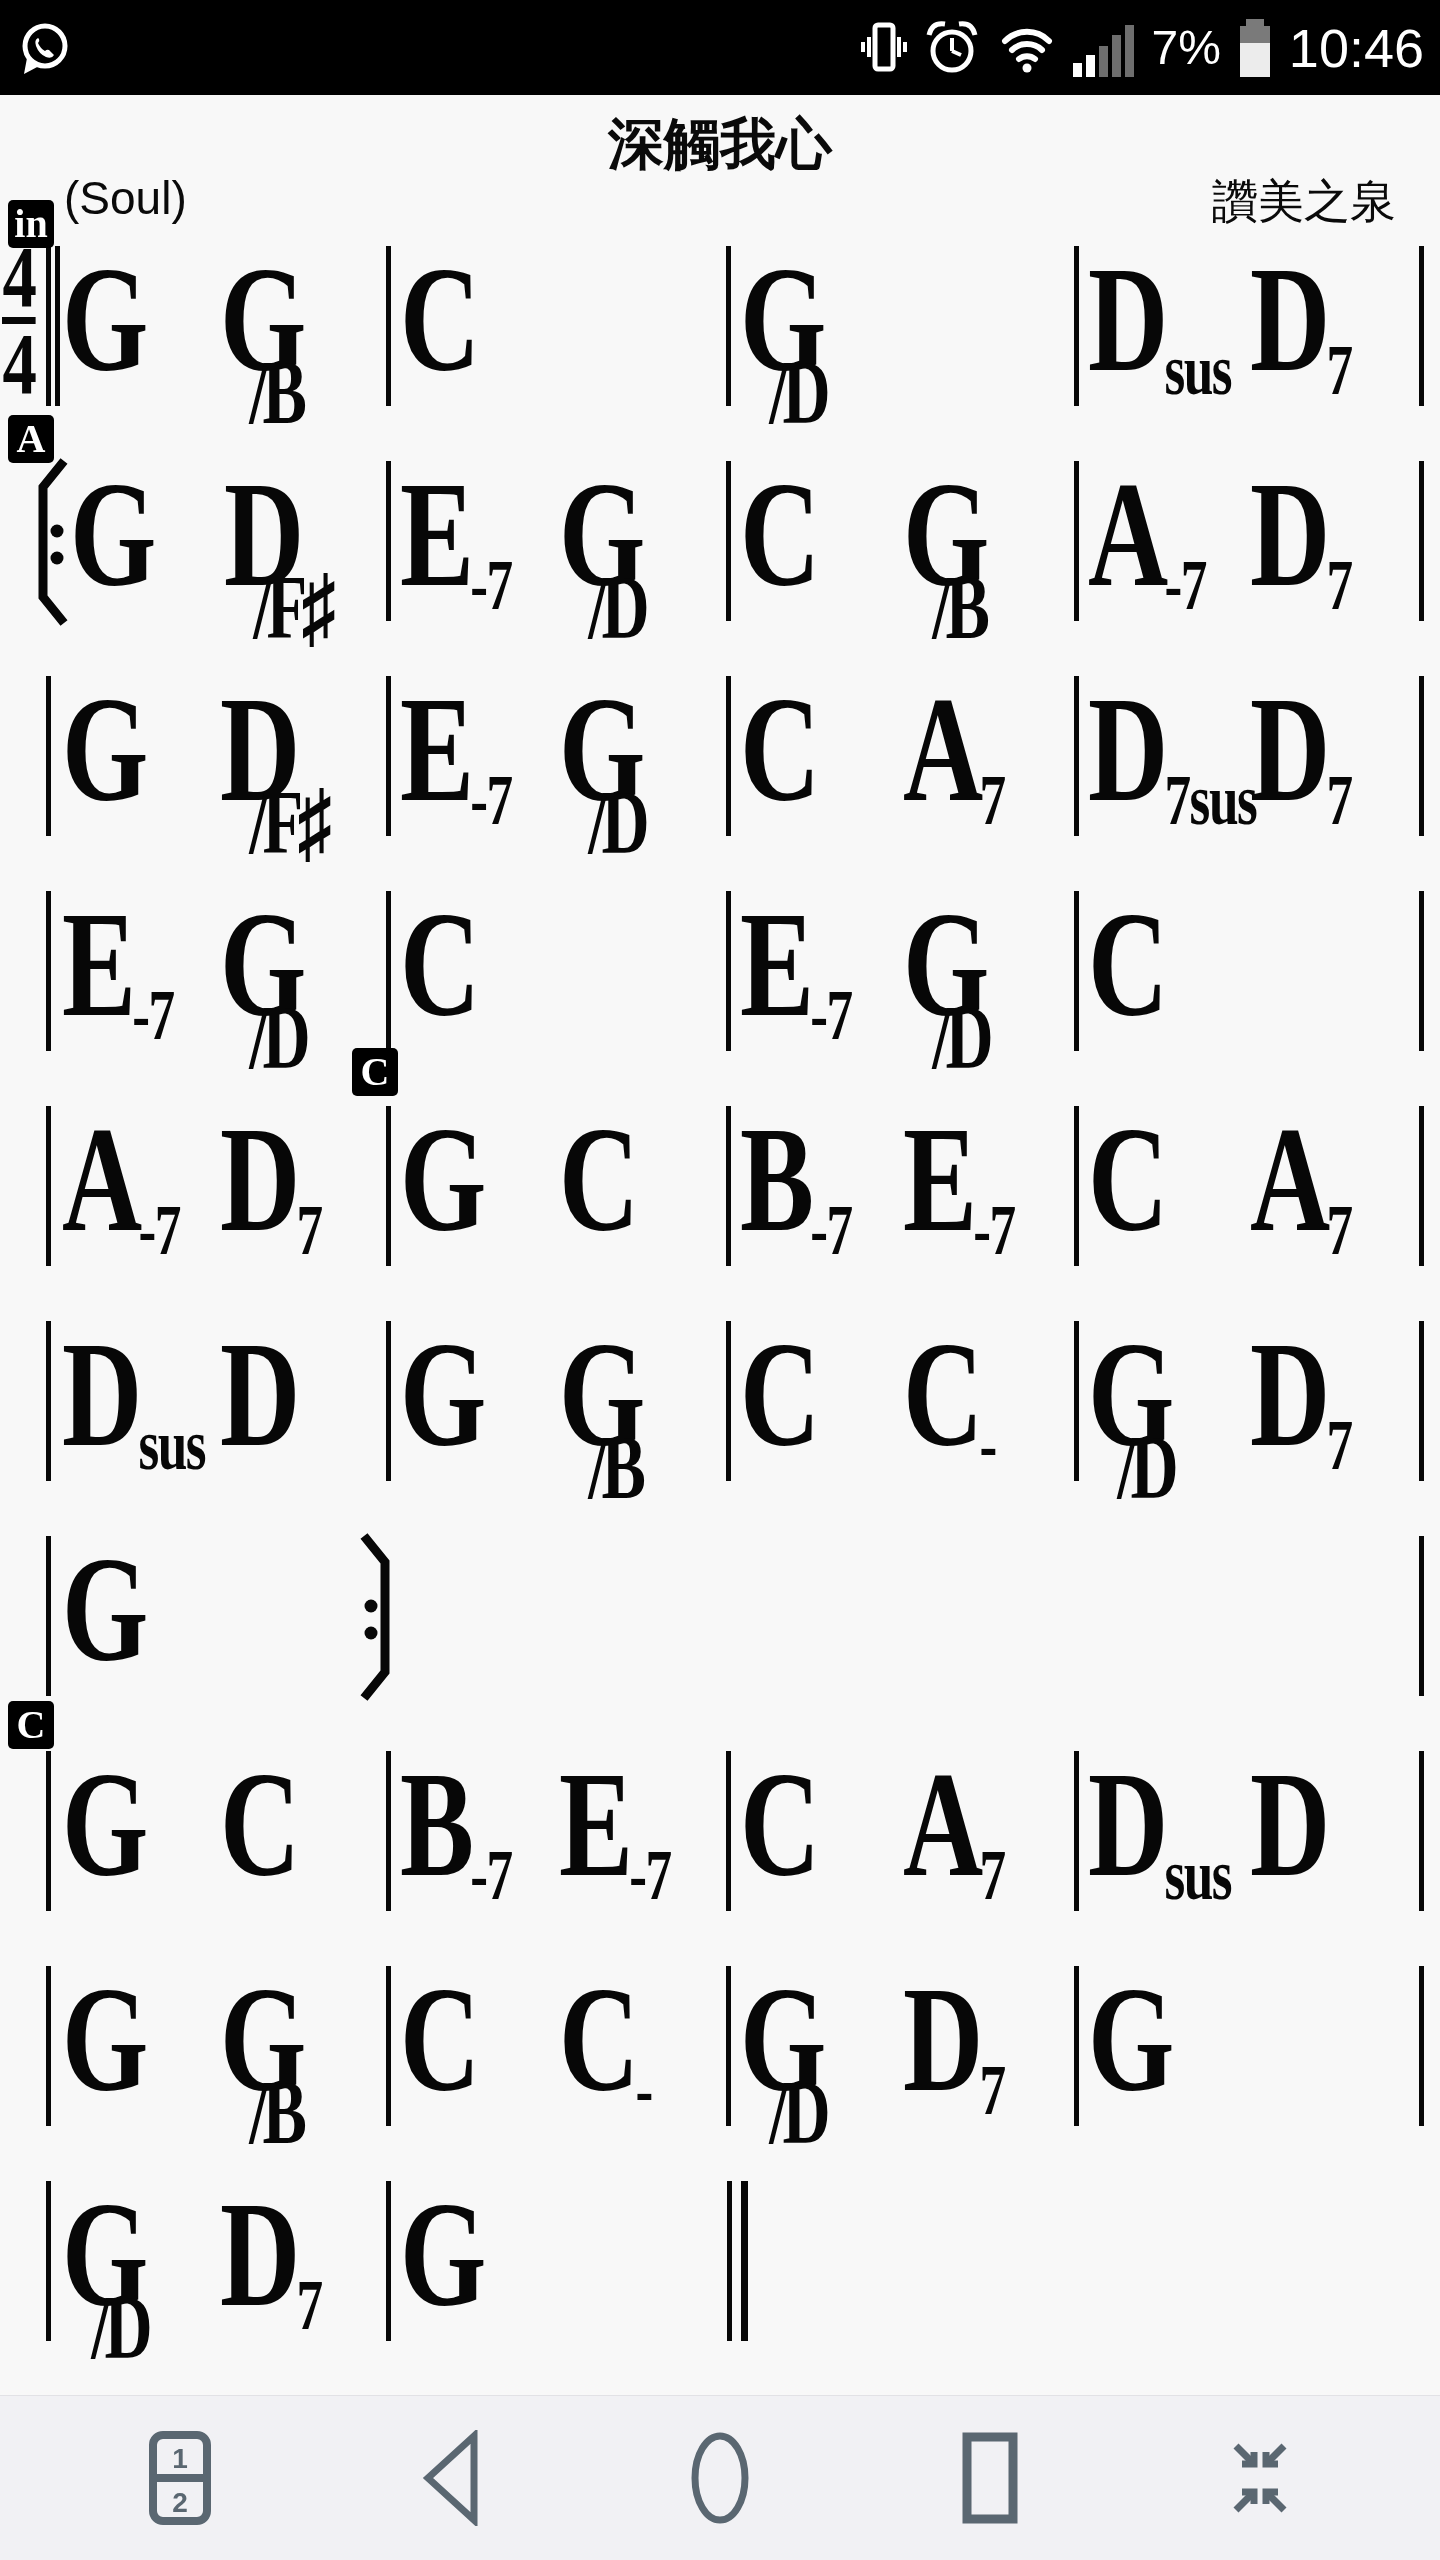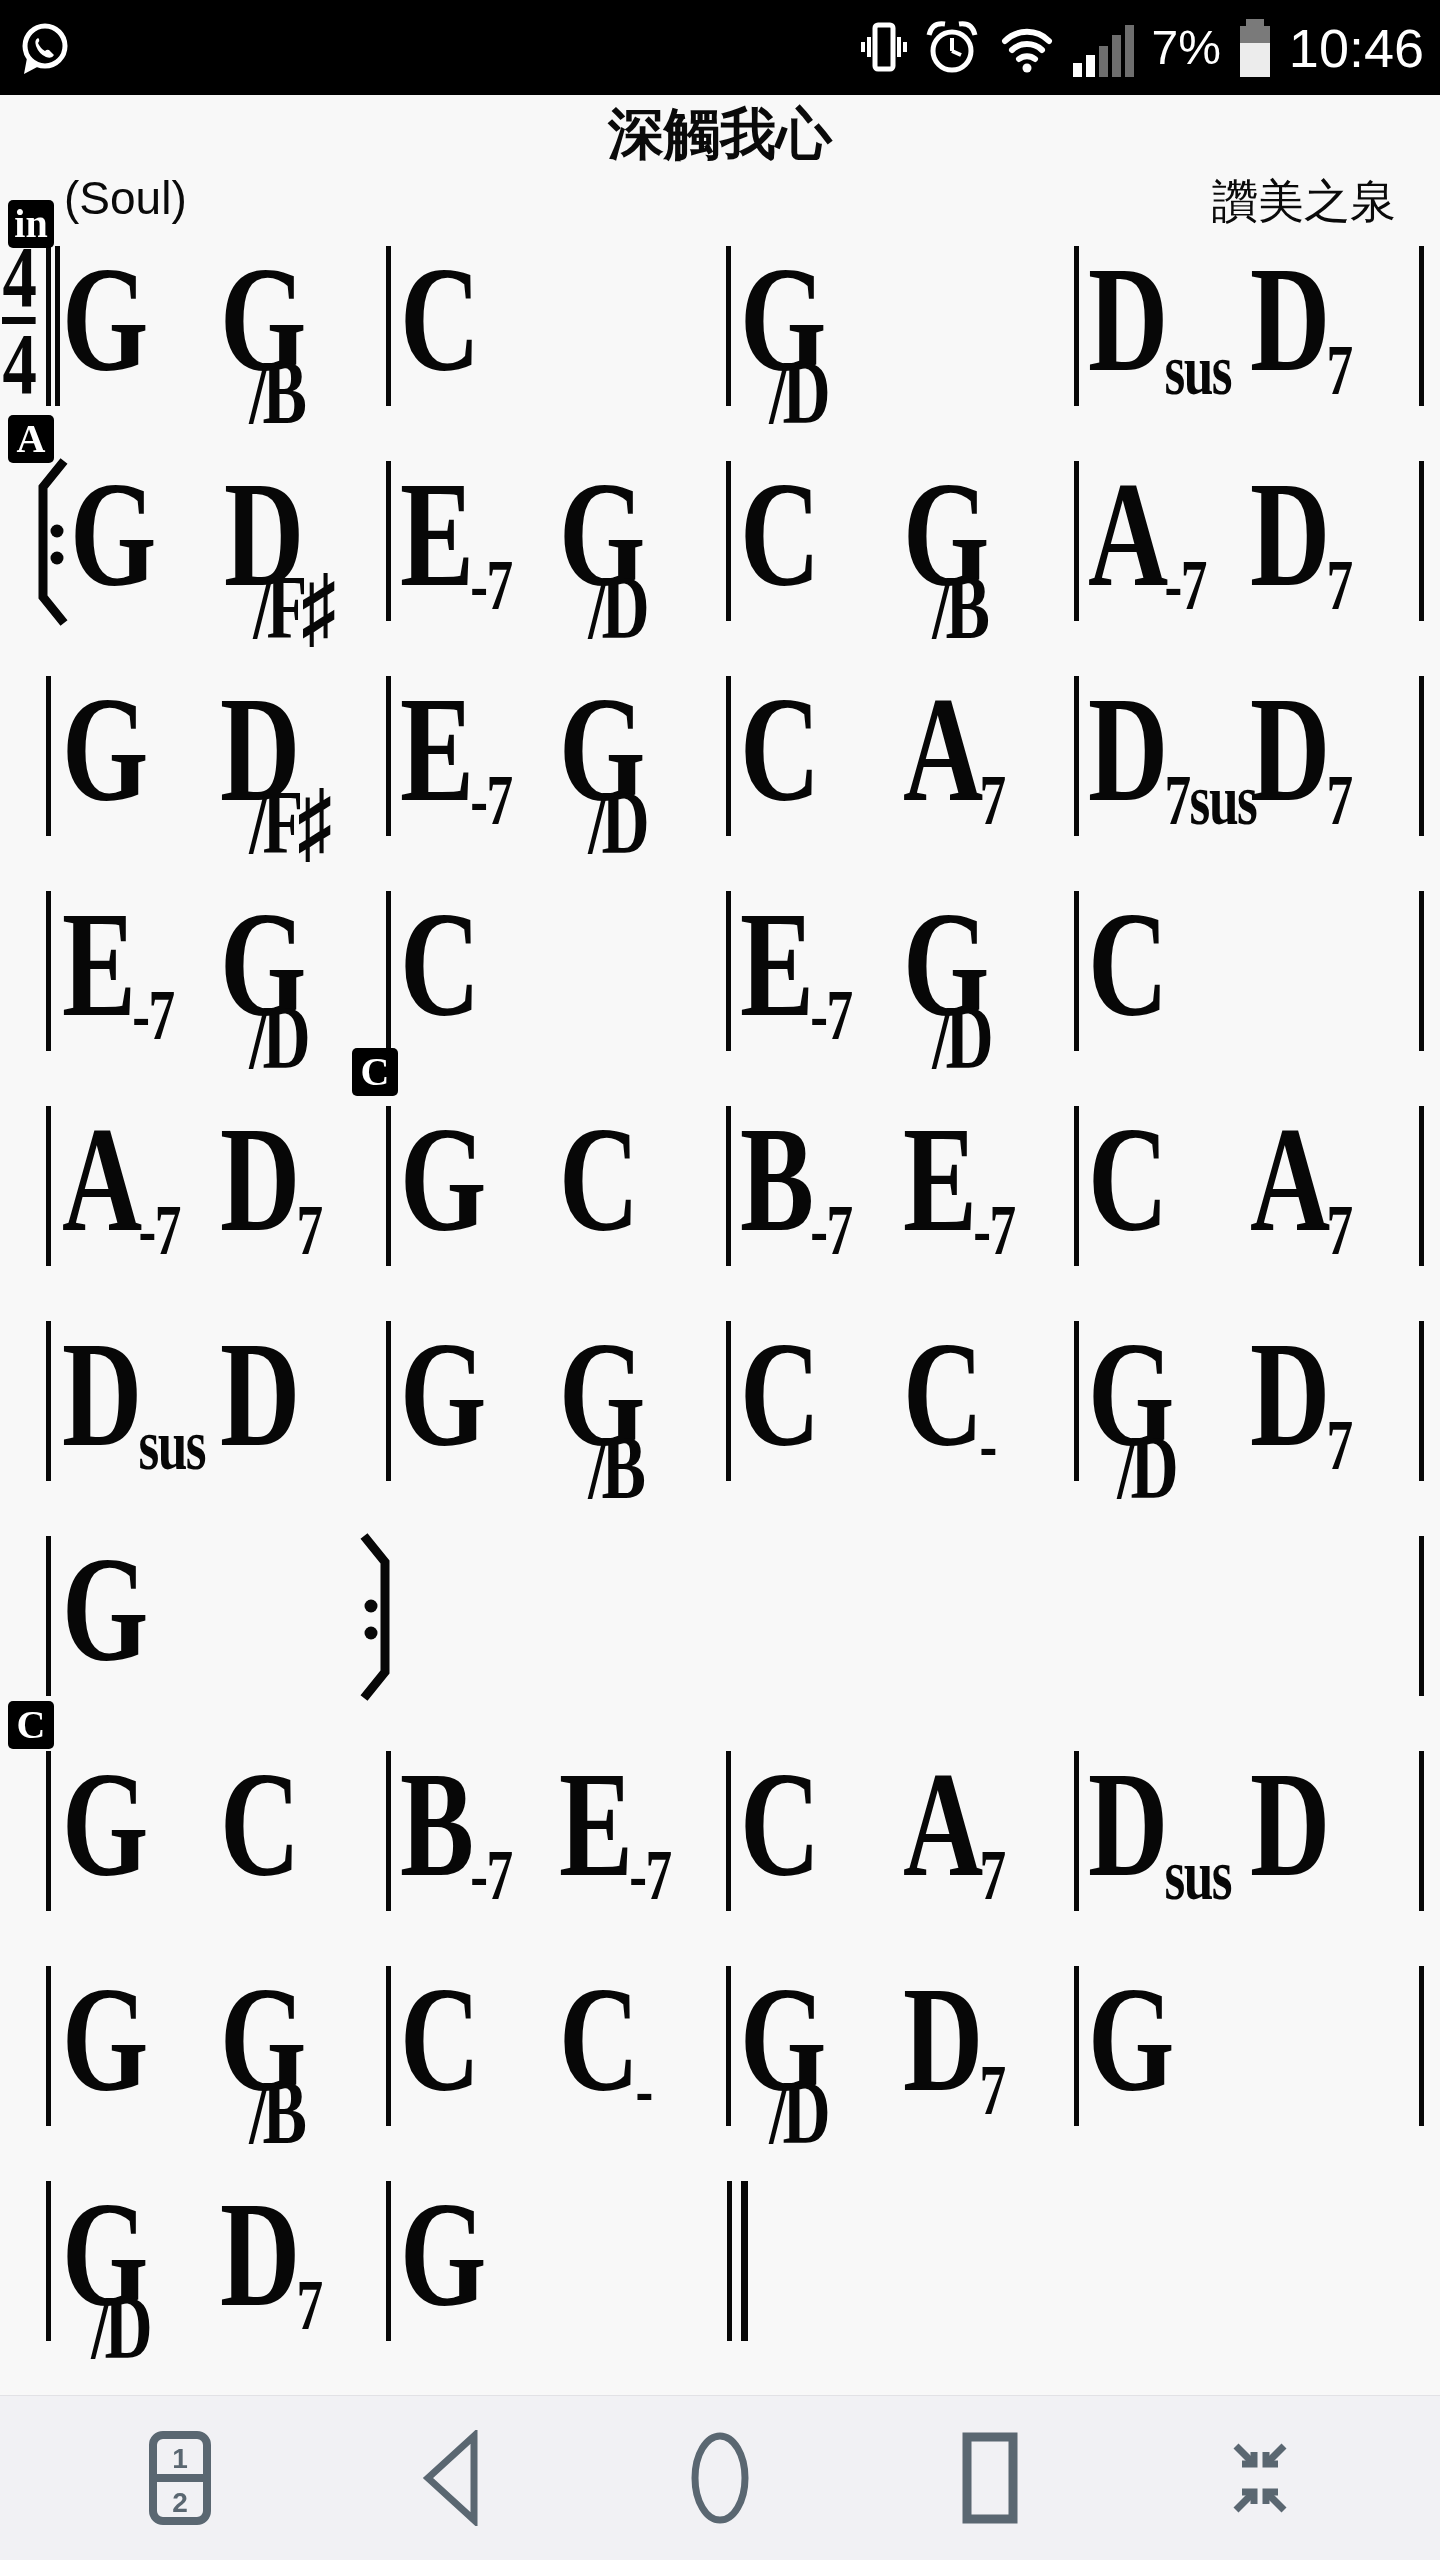--- a/index.html
+++ b/index.html
@@ -9,21 +9,21 @@
   
   .status{position:absolute;top:0;left:0;width:1440px;height:95px;background:#000;
     display:flex;align-items:center;color:#fff;padding:0 16px;box-sizing:border-box;gap:16px;}
   .status .sp{flex:1;}
   .stxt{font-size:48px;font-weight:400;color:#fff;letter-spacing:0;}
   .time{font-size:54px;}
   .sicon{display:flex;align-items:center;}
 
   
   .header{position:absolute;top:95px;left:0;width:1440px;height:145px;}
-  .title{text-align:center;font-size:56px;font-weight:700;color:#0a0a0a;padding-top:2px;}
+  .title{text-align:center;font-size:56px;font-weight:700;color:#0a0a0a;padding-top:12px;}
   .subrow{position:absolute;top:76px;left:0;width:1440px;height:60px;font-size:46px;color:#0a0a0a;}
   .style-label{position:absolute;left:64px;top:0;}
   .artist{position:absolute;right:44px;top:0;}
 
   
   .chart{position:absolute;top:240px;left:0;width:1440px;height:2150px;}
   .line{position:relative;height:215px;font-family:Liberation Serif, serif;}
   .barline{position:absolute;top:6px;height:160px;width:5px;background:#070707;}
   .badge{position:absolute;height:48px;min-width:46px;padding:0 5px;box-sizing:border-box;
     background:#000;color:#fff;font-weight:700;font-size:40px;border-radius:5px;

